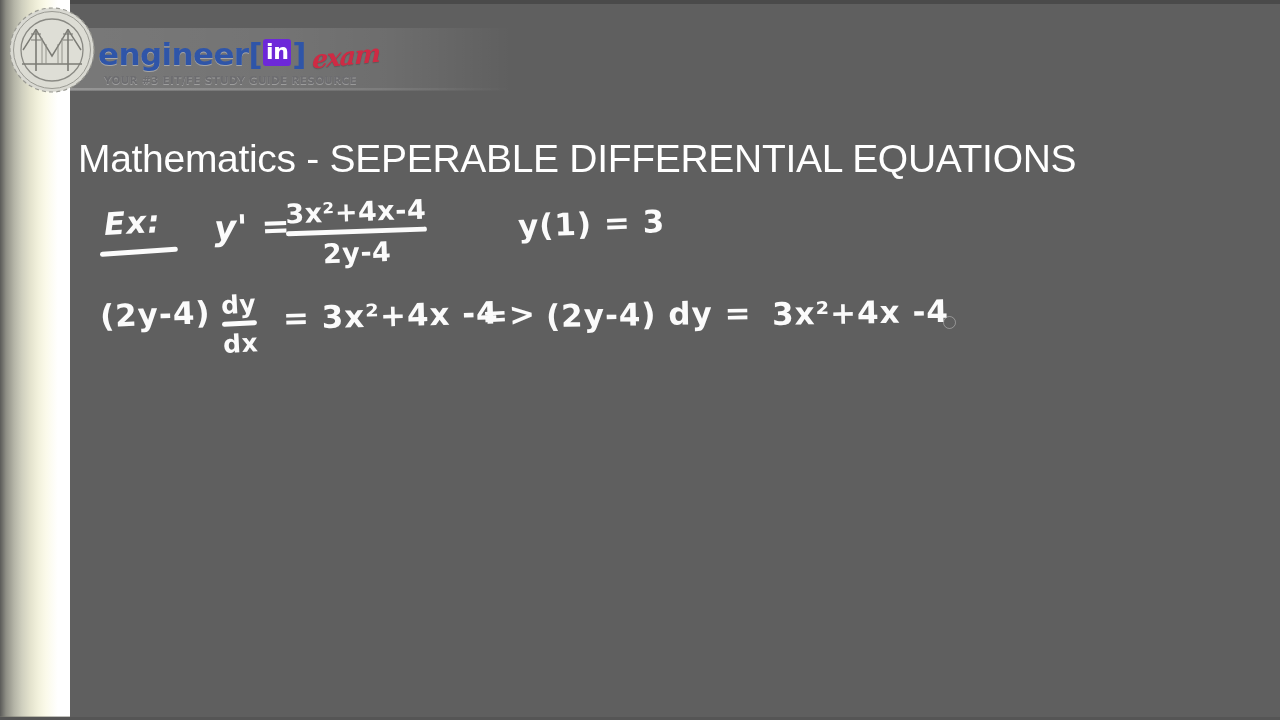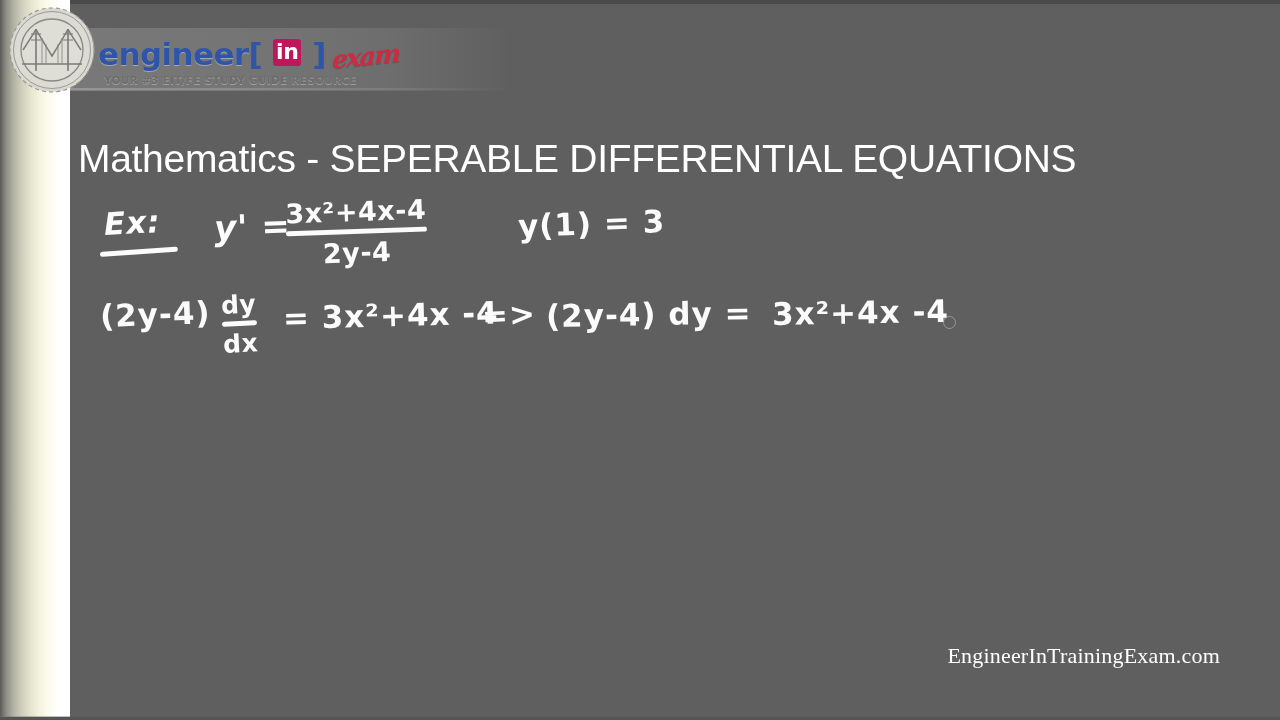--- a/index.html
+++ b/index.html
@@ -111,27 +111,27 @@
     align-items: center;
     font-family: "DejaVu Sans", sans-serif;
     font-weight: bold;
     font-size: 31px;
     color: #2f55a8;
     letter-spacing: -0.6px;
   }
   .wm-bracket { padding: 0 0px; }
   .wm-in-box {
     display: inline-block;
-    background: #be185d;
+    background: #6d28d9;
     color: #ffffff;
     font-size: 22px;
     line-height: 22px;
     padding: 2px 3px 3px 3px;
     border-radius: 3px;
-    margin: 0 11px;
+    margin: 0 1px;
     position: relative;
     top: -2px;
     letter-spacing: -0.5px;
   }
   .wm-exam {
     font-family: "DejaVu Serif", serif;
     font-style: italic;
     font-weight: bold;
     font-size: 25px;
     color: #cf2a44;
@@ -363,16 +363,15 @@
     <div class="frac-den">dx</div>
   </div>
 
   <div class="hand hand-l2b">= 3x²+4x -4</div>
   <div class="hand hand-imply">=&gt;</div>
   <div class="hand hand-l2c">(2y-4) dy =</div>
   <div class="hand hand-l2d">3x²+4x -4</div>
 
   <div class="pen-cursor"></div>
 
-  <div class="footer">EngineerInTrainingExam.com</div>
 
   <div class="bottom-edge"></div>
 </div>
 
 </body></html>

